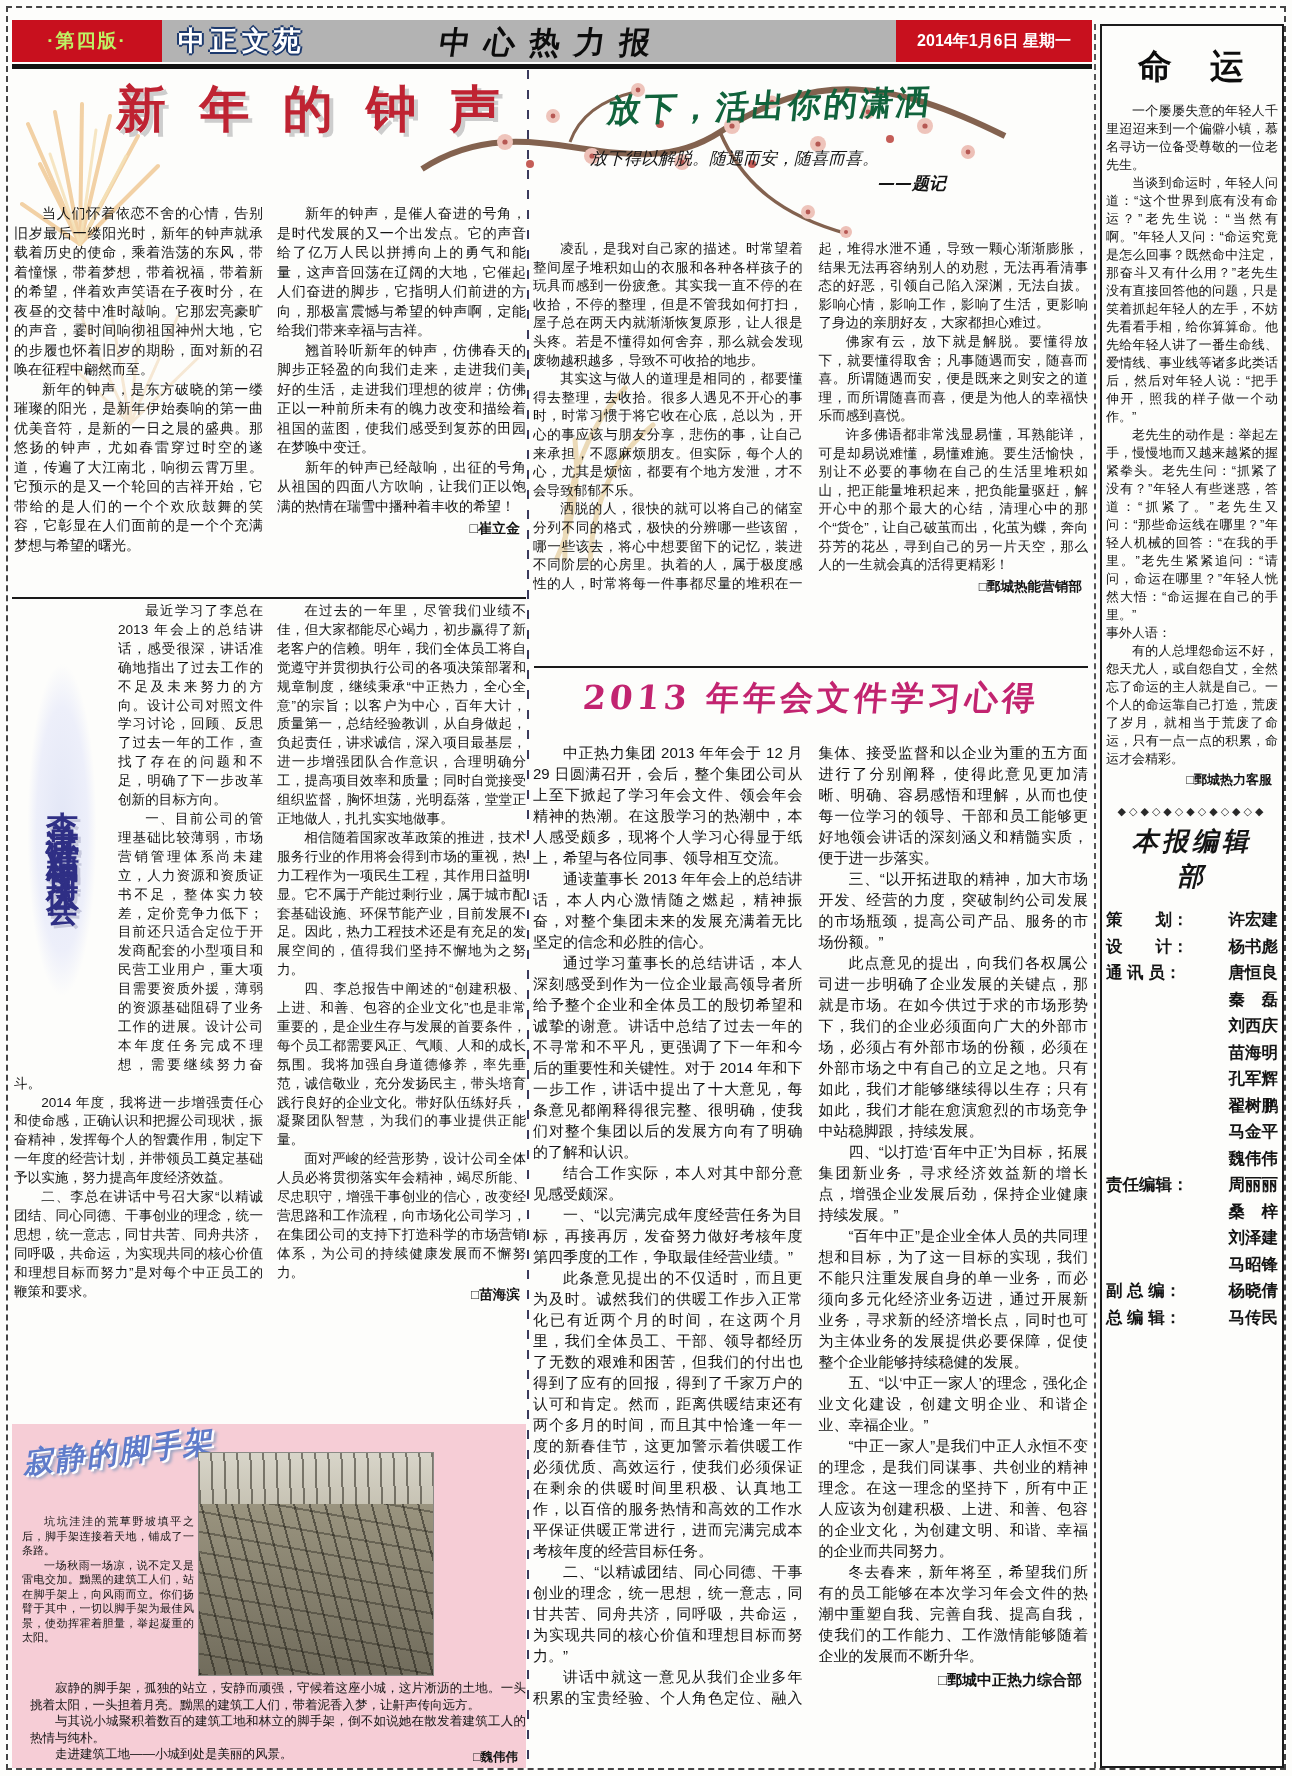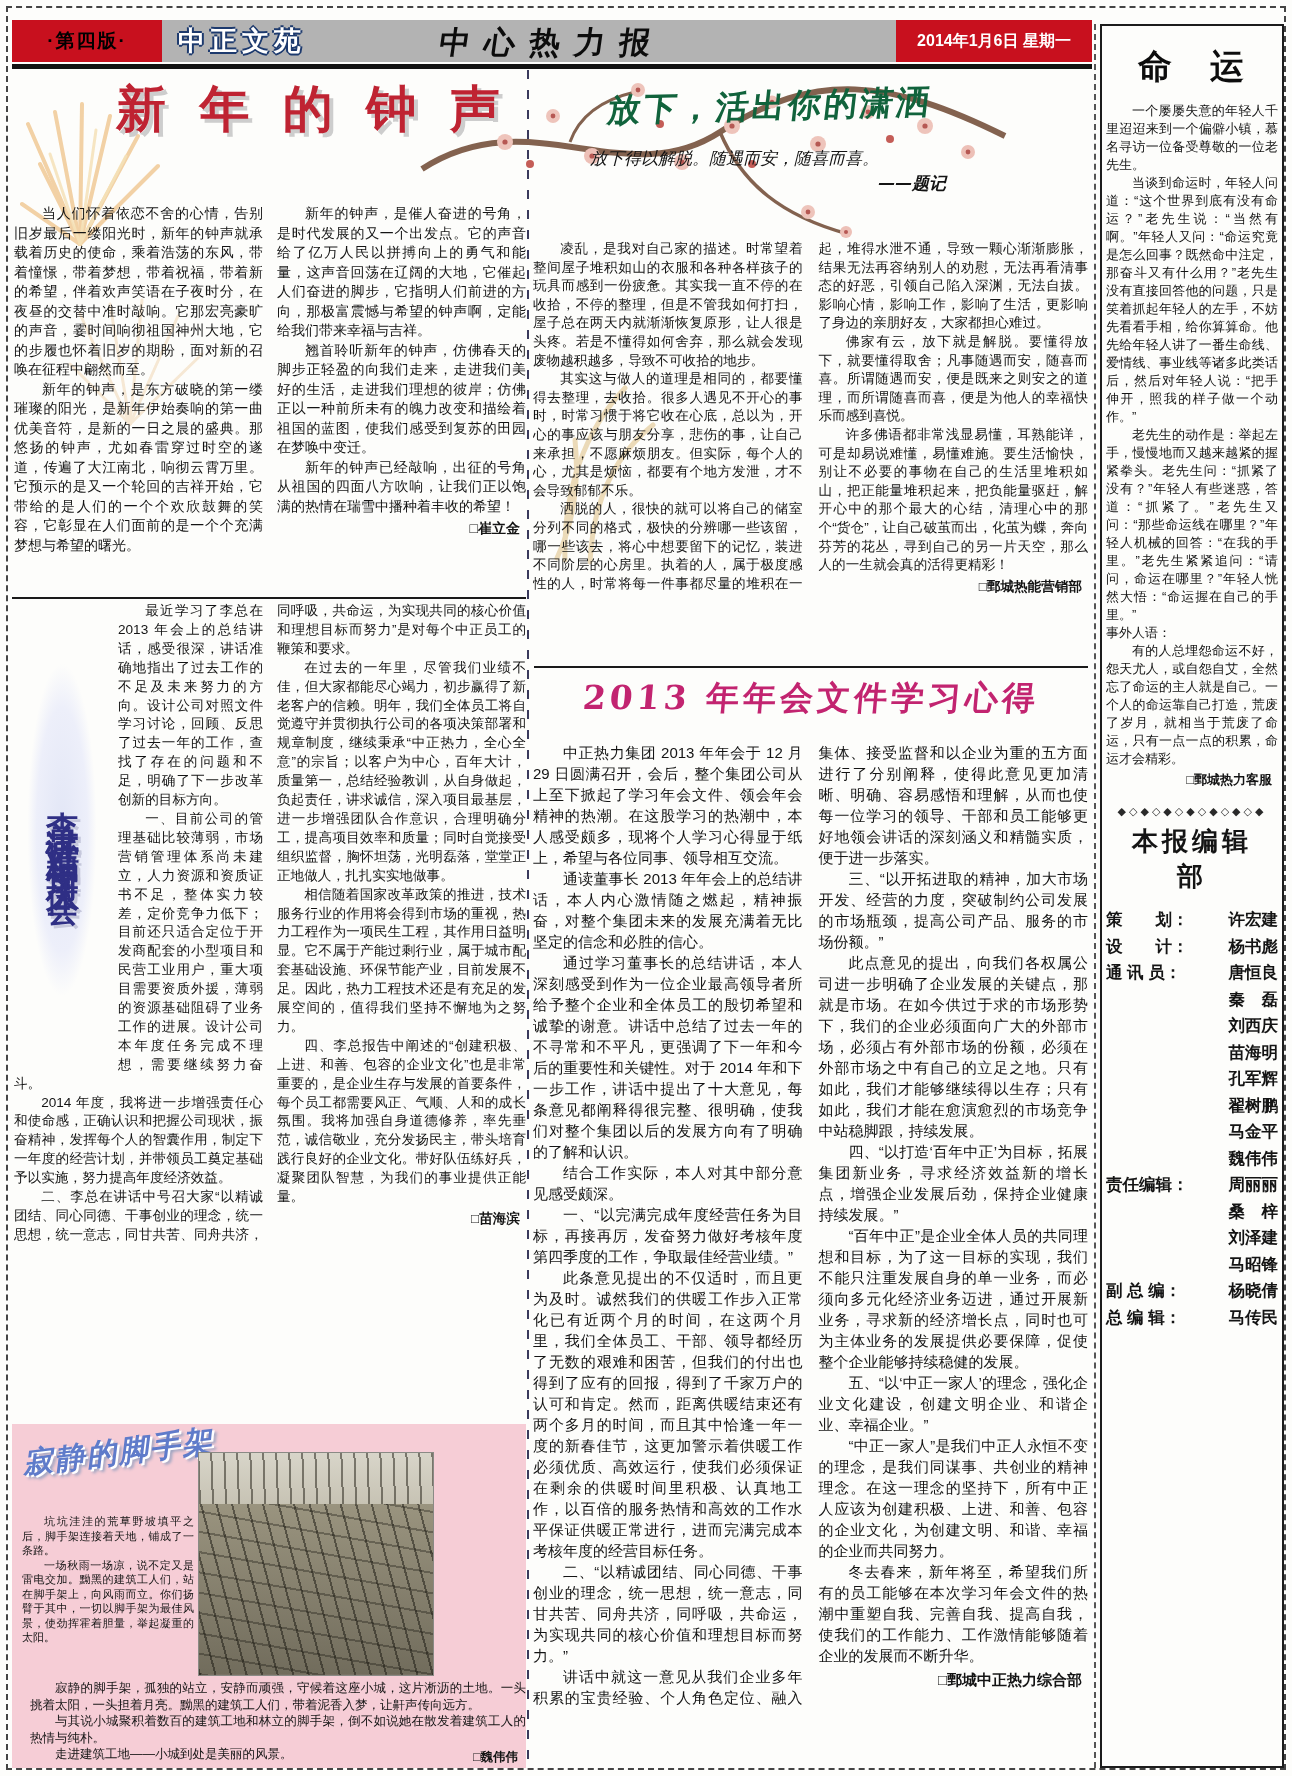--- a/index.html
+++ b/index.html
@@ -1,21 +1,21 @@
 <!DOCTYPE html>
 <html><head>
 <meta charset="utf-8">
 <style>
   html,body{margin:0;padding:0;background:#888;}
   .page{position:relative;width:1292px;height:1776px;background:#fdfdfb;overflow:hidden;
         font-family:"Liberation Sans",sans-serif;color:#141414;}
   .frame{position:absolute;inset:6px;border:2px dashed #444;pointer-events:none;}
   
   .header{position:absolute;left:12px;top:20px;width:1080px;height:42px;background:#b3b3b3;display:flex;align-items:stretch;}
-  .ed-box{background:#c8101e;color:#000000;width:150px;display:flex;align-items:center;justify-content:center;
+  .ed-box{background:#c8101e;color:#bef264;width:150px;display:flex;align-items:center;justify-content:center;
           font-size:19px;font-weight:bold;letter-spacing:2px;}
   .section-name{display:flex;align-items:center;padding:0 16px;font-size:27px;font-weight:bold;letter-spacing:5px;color:#fff;
           font-family:"DejaVu Serif",serif;
           text-shadow:2px 0 0 #1d3a6e,-2px 0 0 #1d3a6e,0 2px 0 #1d3a6e,0 -2px 0 #1d3a6e,1px 1px 0 #1d3a6e;}
   .masthead{position:absolute;left:50%;top:2px;transform:translateX(-50%) skewX(-8deg);font-size:31px;font-weight:bold;
           letter-spacing:14px;color:#0c0c0c;font-family:"DejaVu Serif",serif;}
   .date-box{background:#c8101e;color:#fff;margin-left:auto;width:196px;display:flex;align-items:center;justify-content:center;
           font-size:16px;font-weight:bold;}
   .header-rule{position:absolute;left:12px;top:64px;width:1080px;height:5px;background:#121212;}
   
@@ -72,21 +72,21 @@
   .sc-bottom{position:absolute;left:18px;top:256px;width:496px;height:82px;font-size:12.5px;line-height:16.5px;overflow:hidden;}
   .sc-byline{position:absolute;right:8px;bottom:2px;font-weight:bold;font-size:12.5px;}
   
   .sidebar{position:absolute;left:1100px;top:24px;width:184px;height:1744px;border:2px solid #1c1c1c;
            box-sizing:border-box;padding:8px 4px;background:#fdfdfb;}
   .fate-title{text-align:center;font-size:34px;font-weight:bold;letter-spacing:2px;margin:10px 0 12px;
               font-family:"DejaVu Serif",serif;color:#0d0d0d;}
   .fate-body{font-size:13px;line-height:18px;max-height:1036px;overflow:hidden;}
   .fate-body .nolabel{text-indent:0;}
   .ornament{text-align:center;font-size:11px;letter-spacing:3px;color:#2a2a2a;margin:16px 0 6px;}
-  .edit-title{text-align:center;font-size:26px;font-weight:bold;letter-spacing:4px;
+  .edit-title{text-align:center;font-size:26px;font-weight:bold;font-style:italic;letter-spacing:4px;
               font-family:"DejaVu Serif",serif;margin:4px 16px 12px;}
   .credit-row{display:flex;justify-content:space-between;align-items:flex-end;line-height:26.5px;
               font-size:16.5px;font-weight:600;}
   .credit-row .role{white-space:pre;}
 </style>
 </head>
 <body>
 
 <div class="page">
   <div class="frame"></div>
@@ -202,20 +202,21 @@
     <div class="vt-wrap">
       <div class="vt">李总讲话精神学习体会</div>
     </div>
     <p>最近学习了李总在 2013 年会上的总结讲话，感受很深，讲话准确地指出了过去工作的不足及未来努力的方向。设计公司对照文件学习讨论，回顾、反思了过去一年的工作，查找了存在的问题和不足，明确了下一步改革创新的目标方向。</p>
     <p>一、目前公司的管理基础比较薄弱，市场营销管理体系尚未建立，人力资源和资质证书不足，整体实力较差，定价竞争力低下；目前还只适合定位于开发商配套的小型项目和民营工业用户，重大项目需要资质外援，薄弱的资源基础阻碍了业务工作的进展。设计公司本年度任务完成不理想，需要继续努力奋斗。</p>
     <p>2014 年度，我将进一步增强责任心和使命感，正确认识和把握公司现状，振奋精神，发挥每个人的智囊作用，制定下一年度的经营计划，并带领员工奠定基础予以实施，努力提高年度经济效益。</p>
     <p>二、李总在讲话中号召大家“以精诚团结、同心同德、干事创业的理念，统一思想，统一意志，同甘共苦、同舟共济，同呼吸，共命运，为实现共同的核心价值和理想目标而努力”是对每个中正员工的鞭策和要求。</p>
     <p>在过去的一年里，尽管我们业绩不佳，但大家都能尽心竭力，初步赢得了新老客户的信赖。明年，我们全体员工将自觉遵守并贯彻执行公司的各项决策部署和规章制度，继续秉承“中正热力，全心全意”的宗旨；以客户为中心，百年大计，质量第一，总结经验教训，从自身做起，负起责任，讲求诚信，深入项目最基层，进一步增强团队合作意识，合理明确分工，提高项目效率和质量；同时自觉接受组织监督，胸怀坦荡，光明磊落，堂堂正正地做人，扎扎实实地做事。</p>
     <p>相信随着国家改革政策的推进，技术服务行业的作用将会得到市场的重视，热力工程作为一项民生工程，其作用日益明显。它不属于产能过剩行业，属于城市配套基础设施、环保节能产业，目前发展不足。因此，热力工程技术还是有充足的发展空间的，值得我们坚持不懈地为之努力。</p>
     <p>四、李总报告中阐述的“创建积极、上进、和善、包容的企业文化”也是非常重要的，是企业生存与发展的首要条件，每个员工都需要风正、气顺、人和的成长氛围。我将加强自身道德修养，率先垂范，诚信敬业，充分发扬民主，带头培育践行良好的企业文化。带好队伍练好兵，凝聚团队智慧，为我们的事业提供正能量。</p>
+    <p>面对严峻的经营形势，设计公司全体人员必将贯彻落实年会精神，竭尽所能、尽忠职守，增强干事创业的信心，改变经营思路和工作流程，向市场化公司学习，在集团公司的支持下打造科学的市场营销体系，为公司的持续健康发展而不懈努力。</p>
     <p class="byline">□苗海滨</p>
   </div>
 
   <div class="study-title">2013 年年会文件学习心得</div>
   <div class="study-body art">
     <p>中正热力集团 2013 年年会于 12 月 29 日圆满召开，会后，整个集团公司从上至下掀起了学习年会文件、领会年会精神的热潮。在这股学习的热潮中，本人感受颇多，现将个人学习心得显于纸上，希望与各位同事、领导相互交流。</p>
     <p>通读董事长 2013 年年会上的总结讲话，本人内心激情随之燃起，精神振奋，对整个集团未来的发展充满着无比坚定的信念和必胜的信心。</p>
     <p>通过学习董事长的总结讲话，本人深刻感受到作为一位企业最高领导者所给予整个企业和全体员工的殷切希望和诚挚的谢意。讲话中总结了过去一年的不寻常和不平凡，更强调了下一年和今后的重要性和关键性。对于 2014 年和下一步工作，讲话中提出了十大意见，每条意见都阐释得很完整、很明确，使我们对整个集团以后的发展方向有了明确的了解和认识。</p>
     <p>结合工作实际，本人对其中部分意见感受颇深。</p>
     <p>一、“以完满完成年度经营任务为目标，再接再厉，发奋努力做好考核年度第四季度的工作，争取最佳经营业绩。”</p>

